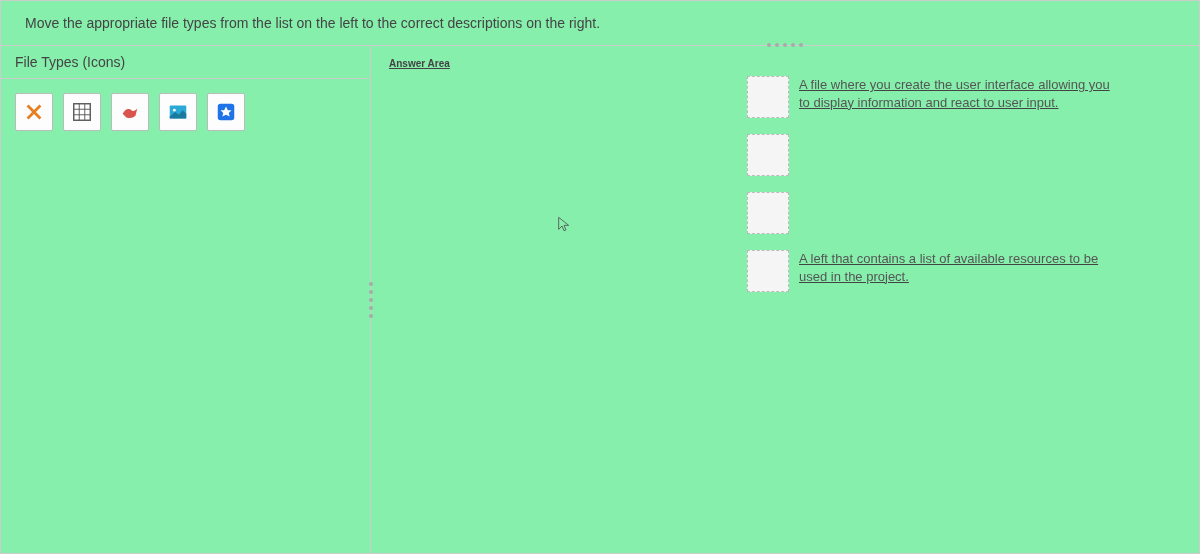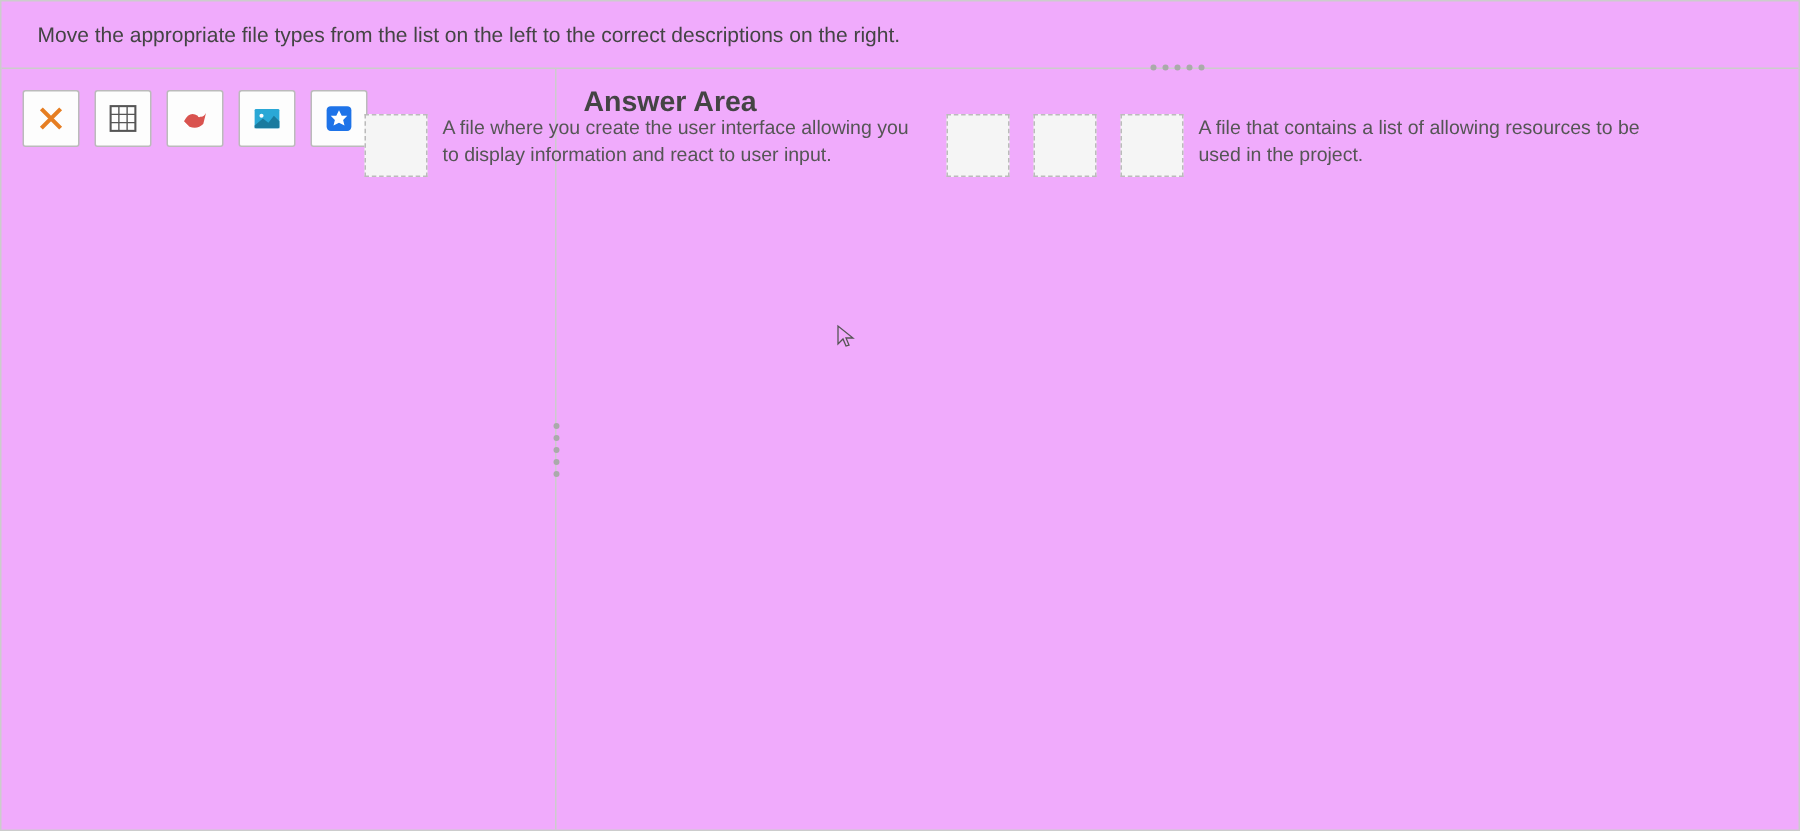--- a/index.html
+++ b/index.html
@@ -8,21 +8,21 @@
       height: 554px;
       font-family: Arial, sans-serif;
       font-size: 14px;
       color: #444;
       background: #e8e8e5;
       overflow: hidden;
     }
     .container {
       width: 100%;
       height: 100%;
-      background: #f0abfc;
+      background: #86efac;
       border: 1px solid #ccc;
       display: flex;
       flex-direction: column;
     }
     .header {
       padding: 14px 24px;
       border-bottom: 1px solid #ccc;
     }
     .layout {
       display: flex;
@@ -65,38 +65,40 @@
       flex-direction: column;
       gap: 4px;
     }
     .dot { width: 4px; height: 4px; background: #aaa; border-radius: 50%; }
     .right-panel {
       flex: 1;
       position: relative;
     }
     .answer-title {
       padding: 12px 18px 10px;
-      font-size: 19px;
+      font-size: 10px;
       font-weight: bold;
+      text-decoration: underline;
     }
     .horizontal-dots {
       position: absolute;
       top: -3px;
       left: 50%;
       transform: translateX(-50%);
       display: flex;
       gap: 4px;
     }
     .answers {
       position: absolute;
       right: 80px;
       top: 30px;
       display: flex;
-      flex-direction: row;
+      flex-direction: column;
       gap: 16px;
+      text-decoration: underline;
     }
     .answer-row {
       display: flex;
       align-items: flex-start;
       gap: 10px;
     }
     .drop-target {
       width: 42px;
       height: 42px;
       border: 1px dashed #bbb;
@@ -119,20 +121,21 @@
   </style>
 </head>
 <body>
 
 <div class="container">
   <div class="header">
     <span>Move the appropriate file types from the list on the left to the correct descriptions on the right.</span>
   </div>
   <div class="layout">
     <div class="left-panel">
+      <div class="title">File Types (Icons)</div>
       <div class="icons-row">
         <div class="icon-box">
           <svg viewBox="0 0 24 24">
               <path d="M5 5 L19 19 M19 5 L5 19" stroke="#e67e22" stroke-width="3" fill="none"></path>
             </svg>
         </div>
         <div class="icon-box">
           <svg viewBox="0 0 24 24">
               <rect x="3" y="3" width="18" height="18" stroke="#555" stroke-width="1.5" fill="none"></rect>
               <line x1="3" y1="9" x2="21" y2="9" stroke="#555" stroke-width="1"></line>
@@ -189,18 +192,18 @@
           <div class="desc">A file where you create the user interface allowing you to display information and react to user input.</div>
         </div>
         <div class="answer-row">
           <div class="drop-target"></div>
         </div>
         <div class="answer-row">
           <div class="drop-target"></div>
         </div>
         <div class="answer-row">
           <div class="drop-target"></div>
-          <div class="desc">A file that contains a list of allowing resources to be used in the project.</div>
+          <div class="desc">A left that contains a list of available resources to be used in the project.</div>
         </div>
       </div>
     </div>
   </div>
 </div>
 
 </body></html>

